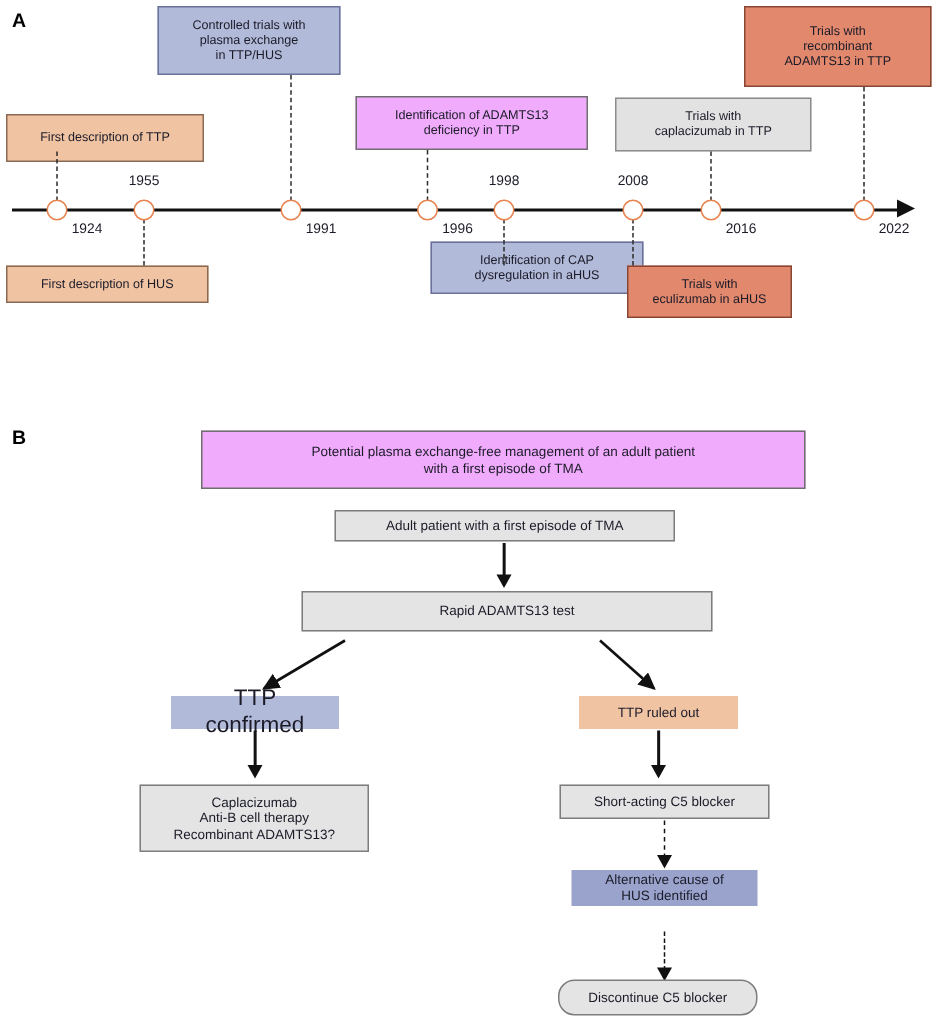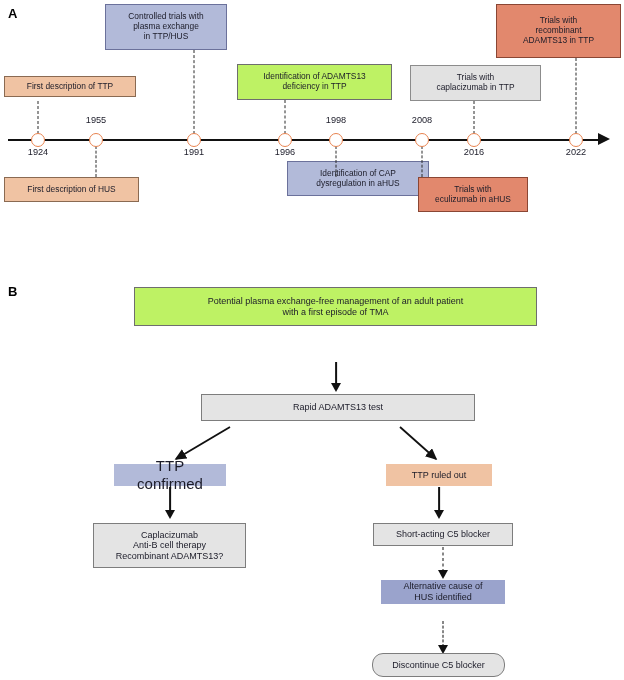--- a/index.html
+++ b/index.html
@@ -23,21 +23,21 @@
     text-align:center;line-height:1.18;
     font-size:8.4px;color:#1b1b28;
     padding:2px 12px;
   }
   .box span{display:block;width:100%;white-space:pre-line;}
 
   .fill-peach   {background:#f0c3a3;border:1px solid #8a6a52;}
   .fill-salmon  {background:#e2886d;border:1px solid #8a4634;}
   .fill-lav     {background:#b2bad9;border:1px solid #6b719b;}
   .fill-lav2    {background:#9aa3cc;border:1px solid #6b719b;}
-  .fill-gray-d  {background:#bef264;border:1px solid #6e6e6e;}
+  .fill-gray-d  {background:#f0abfc;border:1px solid #6e6e6e;}
   .fill-gray-l  {background:#e2e2e2;border:1px solid #8c8c8c;}
   .fill-gray-l2 {background:#e4e4e4;border:1px solid #7d7d7d;}
 
   
   .axis{
     position:absolute;left:8px;top:139px;width:592px;height:2px;
     background:#111;
   }
   .axis-head{
     position:absolute;left:598px;top:133px;width:0;height:0;
@@ -46,21 +46,21 @@
   }
   .node{
     position:absolute;width:12px;height:12px;border-radius:50%;
     background:#fff;border:1.6px solid #e8834f;
     transform:translate(-50%,-50%);top:140px;
   }
   .year{
     position:absolute;font-size:9.2px;color:#1b1b28;
     transform:translateX(-50%);white-space:nowrap;
   }
-  .year.below{top:147px;}
+  .year.below{top:147px;margin-left:20px;}
   .year.above{top:115px;}
 
   
   .leader{
     position:absolute;width:0;
     border-left:1.6px dashed #2b2b2b;
     transform:translateX(-50%);
   }
   .v-solid{
     position:absolute;width:1.8px;background:#111;transform:translateX(-50%);
@@ -76,21 +76,21 @@
   }
   .diag{position:absolute;overflow:visible;}
 </style>
 </head>
 <body>
 
 <div class="figure">
 
   <div class="panel-letter" style="left:8px;top:6px;">A</div>
 
-  <div class="box fill-peach" style="left:4px;top:76px;width:132px;height:21px;">
+  <div class="box fill-peach" style="left:4px;top:76px;width:132px;height:32px;">
     <span>First description of TTP</span>
   </div>
 
   <div class="box fill-lav" style="left:105px;top:4px;width:122px;height:46px;">
     <span>Controlled trials with
 plasma exchange
 in TTP/HUS</span>
   </div>
 
   <div class="box fill-gray-d" style="left:237px;top:64px;width:155px;height:36px;">
@@ -154,20 +154,23 @@
   <div class="year below" style="left:474px;">2016</div>
   <div class="year below" style="left:576px;">2022</div>
 
   <div class="panel-letter" style="left:8px;top:284px;">B</div>
 
   <div class="box fill-gray-d" style="left:134px;top:287px;width:403px;height:39px;font-size:9px;">
     <span>Potential plasma exchange-free management of an adult patient
 with a first episode of TMA</span>
   </div>
 
+  <div class="box fill-gray-l2" style="left:223px;top:340px;width:227px;height:21px;font-size:9px;">
+    <span>Adult patient with a first episode of TMA</span>
+  </div>
 
   <div class="v-solid" style="left:336px;top:362px;height:22px;"></div>
   <div class="arrowhead-down" style="left:336px;top:383px;"></div>
 
   <div class="box fill-gray-l2" style="left:201px;top:394px;width:274px;height:27px;font-size:9px;">
     <span>Rapid ADAMTS13 test</span>
   </div>
 
   <svg class="diag" style="left:0;top:0;width:624px;height:680px;pointer-events:none;">
     <defs>

